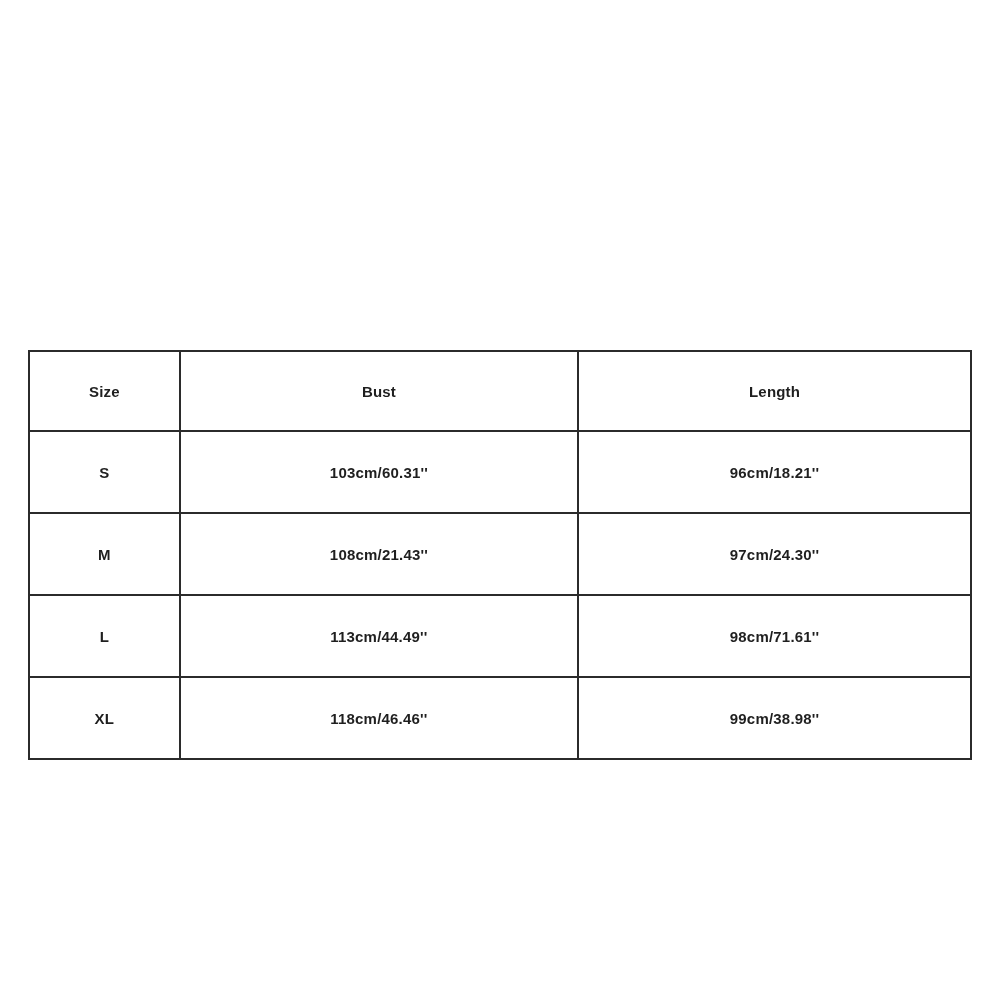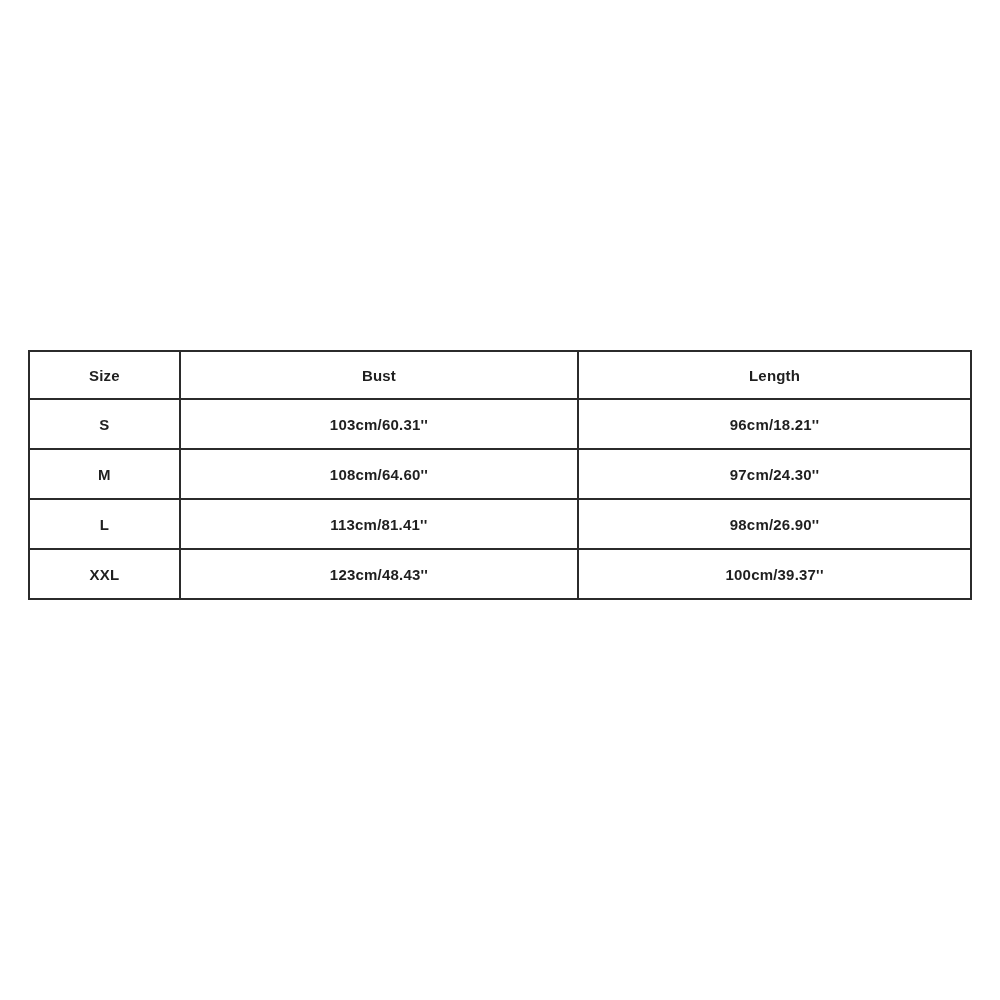--- a/index.html
+++ b/index.html
@@ -27,21 +27,21 @@
     color: #1f1f1f;
   }
   table.size-chart th,
   table.size-chart td {
     border: 2px solid #2b2b2b;
     text-align: center;
     vertical-align: middle;
     font-size: 15px;
     font-weight: 700;
     letter-spacing: 0.2px;
-    padding: 0;
+    padding: 16px;
   }
   table.size-chart th { height: 46px; }
   table.size-chart td { height: 48px; }
   col.col-size   { width: 16%; }
   col.col-bust   { width: 42.3%; }
   col.col-length { width: 41.7%; }
 </style>
 </head>
 <body>
 
@@ -60,28 +60,28 @@
       </tr>
     </thead>
     <tbody>
       <tr>
         <td>S</td>
         <td>103cm/60.31''</td>
         <td>96cm/18.21''</td>
       </tr>
       <tr>
         <td>M</td>
-        <td>108cm/64.60''</td>
+        <td>108cm/21.43''</td>
         <td>97cm/24.30''</td>
       </tr>
       <tr>
         <td>L</td>
-        <td>113cm/81.41''</td>
-        <td>98cm/26.90''</td>
+        <td>113cm/44.49''</td>
+        <td>98cm/71.61''</td>
       </tr>
       <tr>
-        <td>XXL</td>
-        <td>123cm/48.43''</td>
-        <td>100cm/39.37''</td>
+        <td>XL</td>
+        <td>118cm/46.46''</td>
+        <td>99cm/38.98''</td>
       </tr>
     </tbody>
   </table>
 </div>
 
 </body></html>

